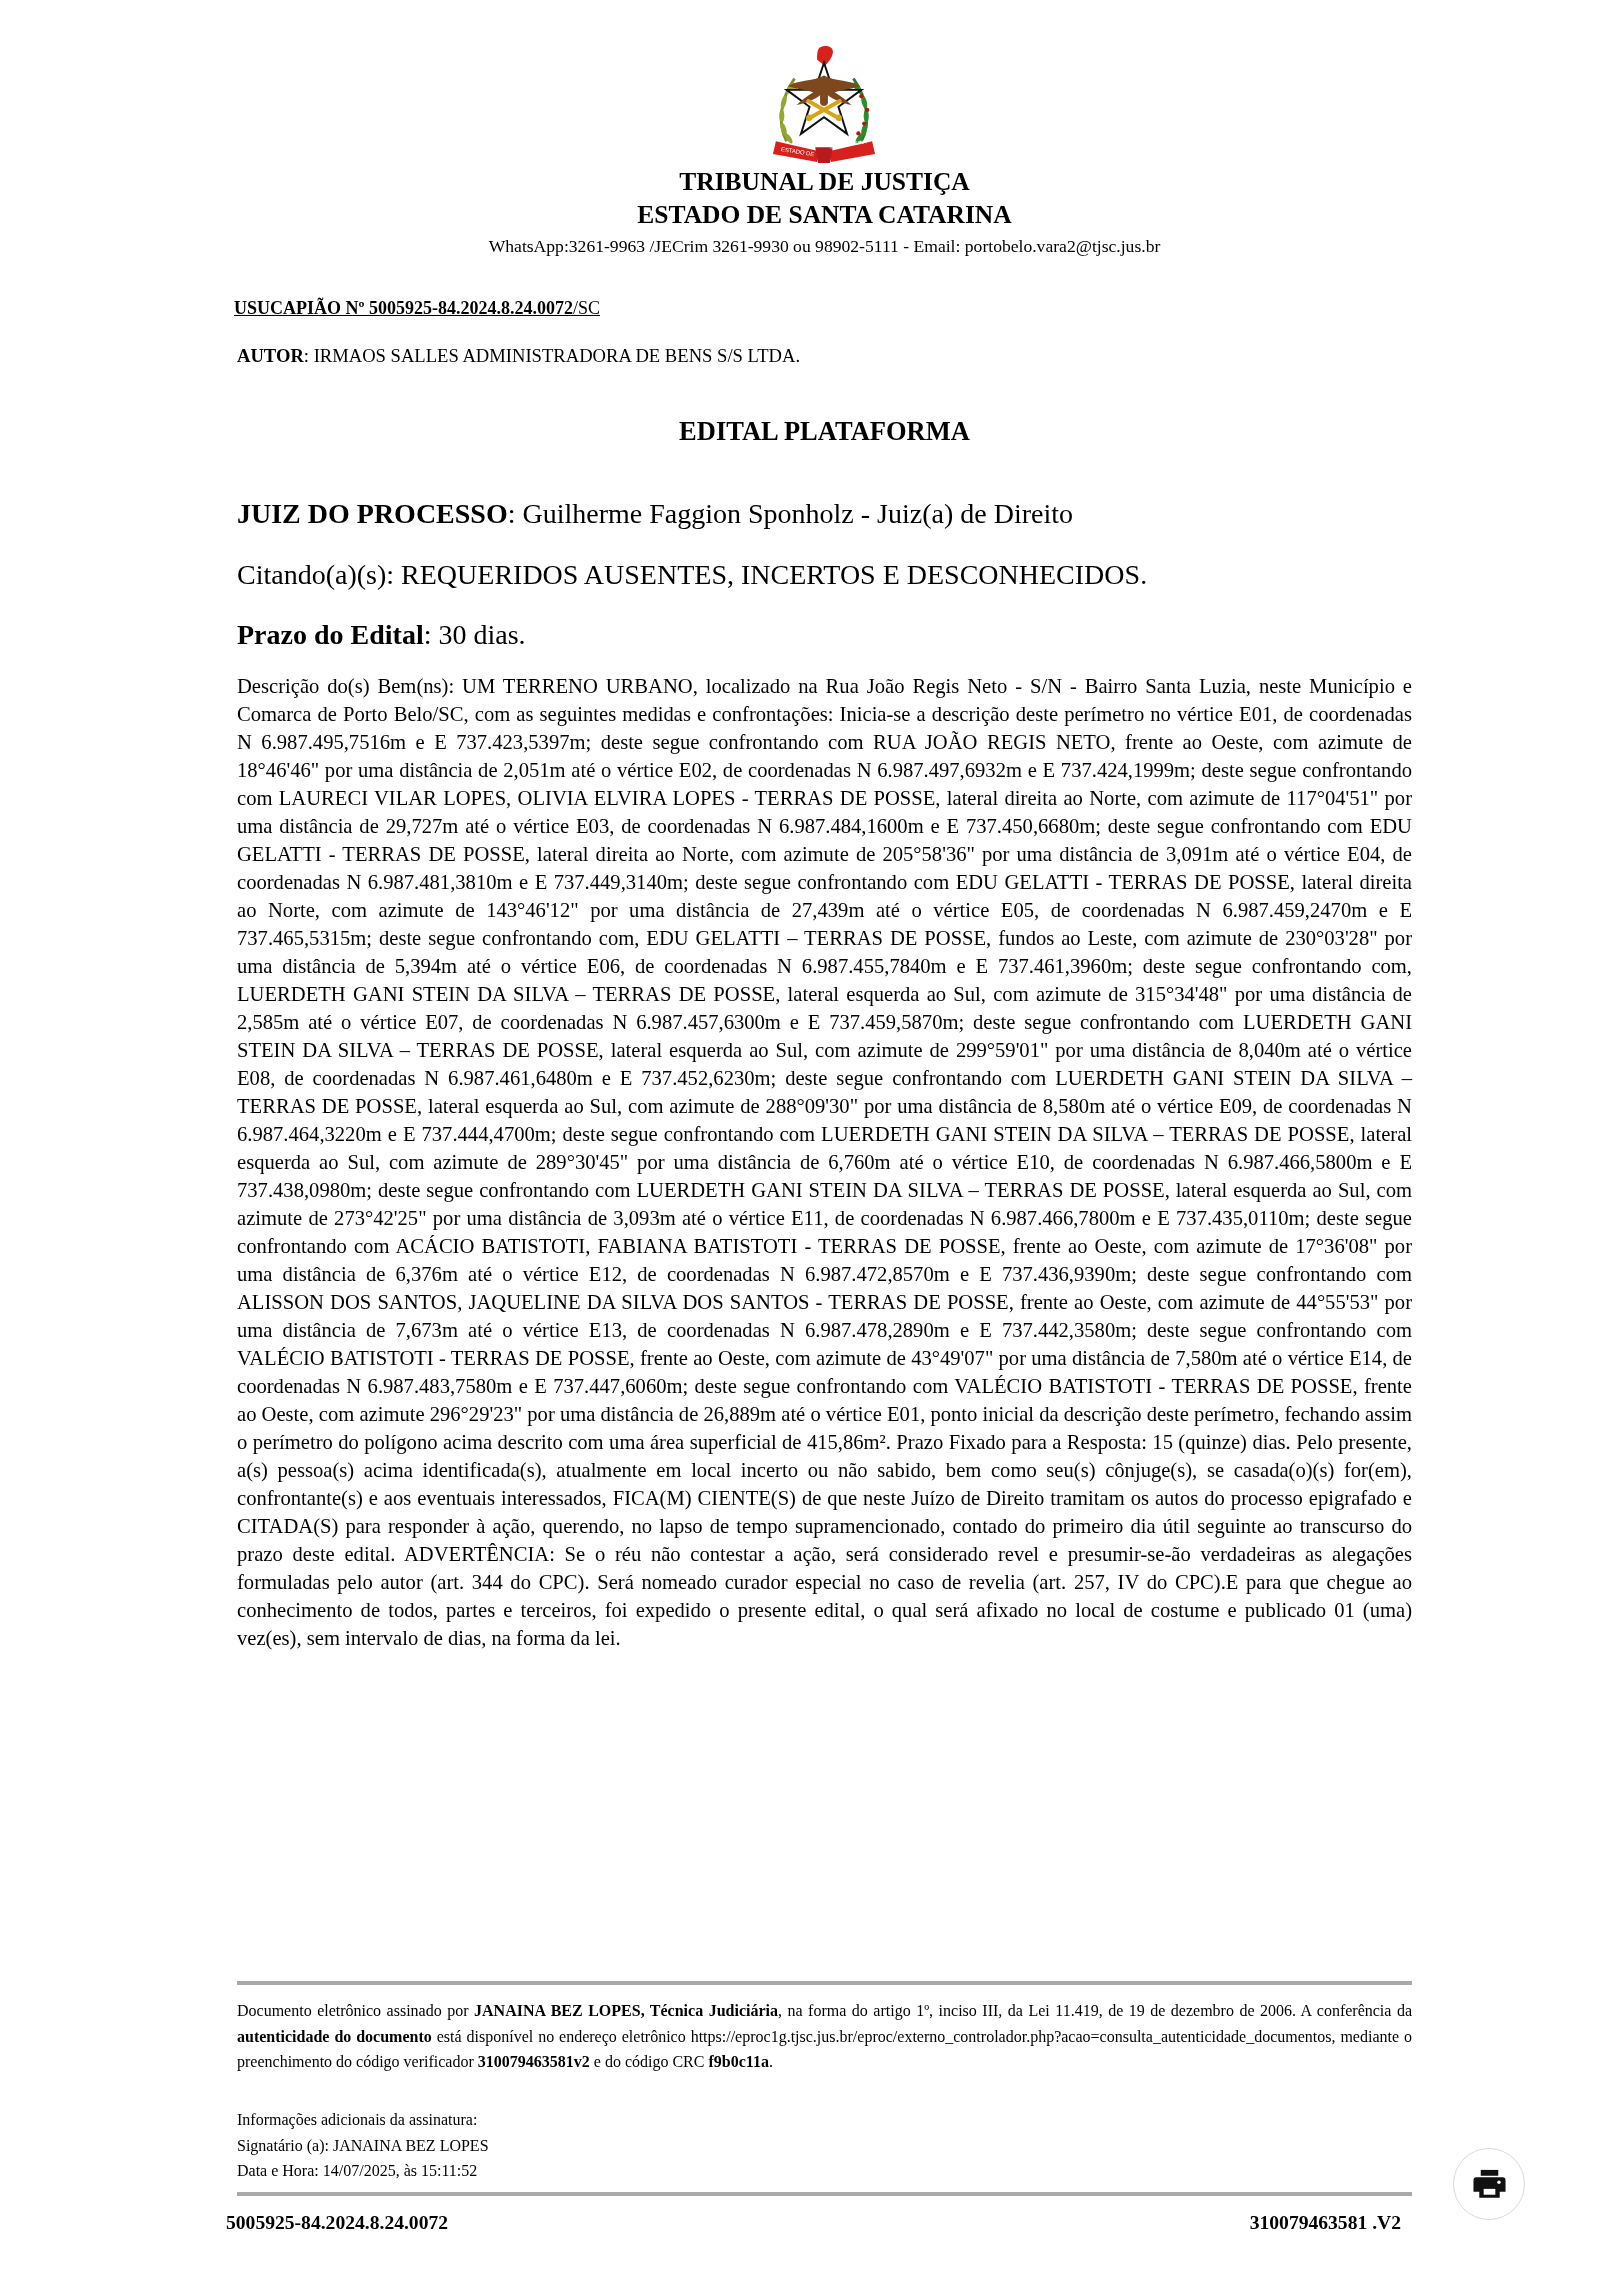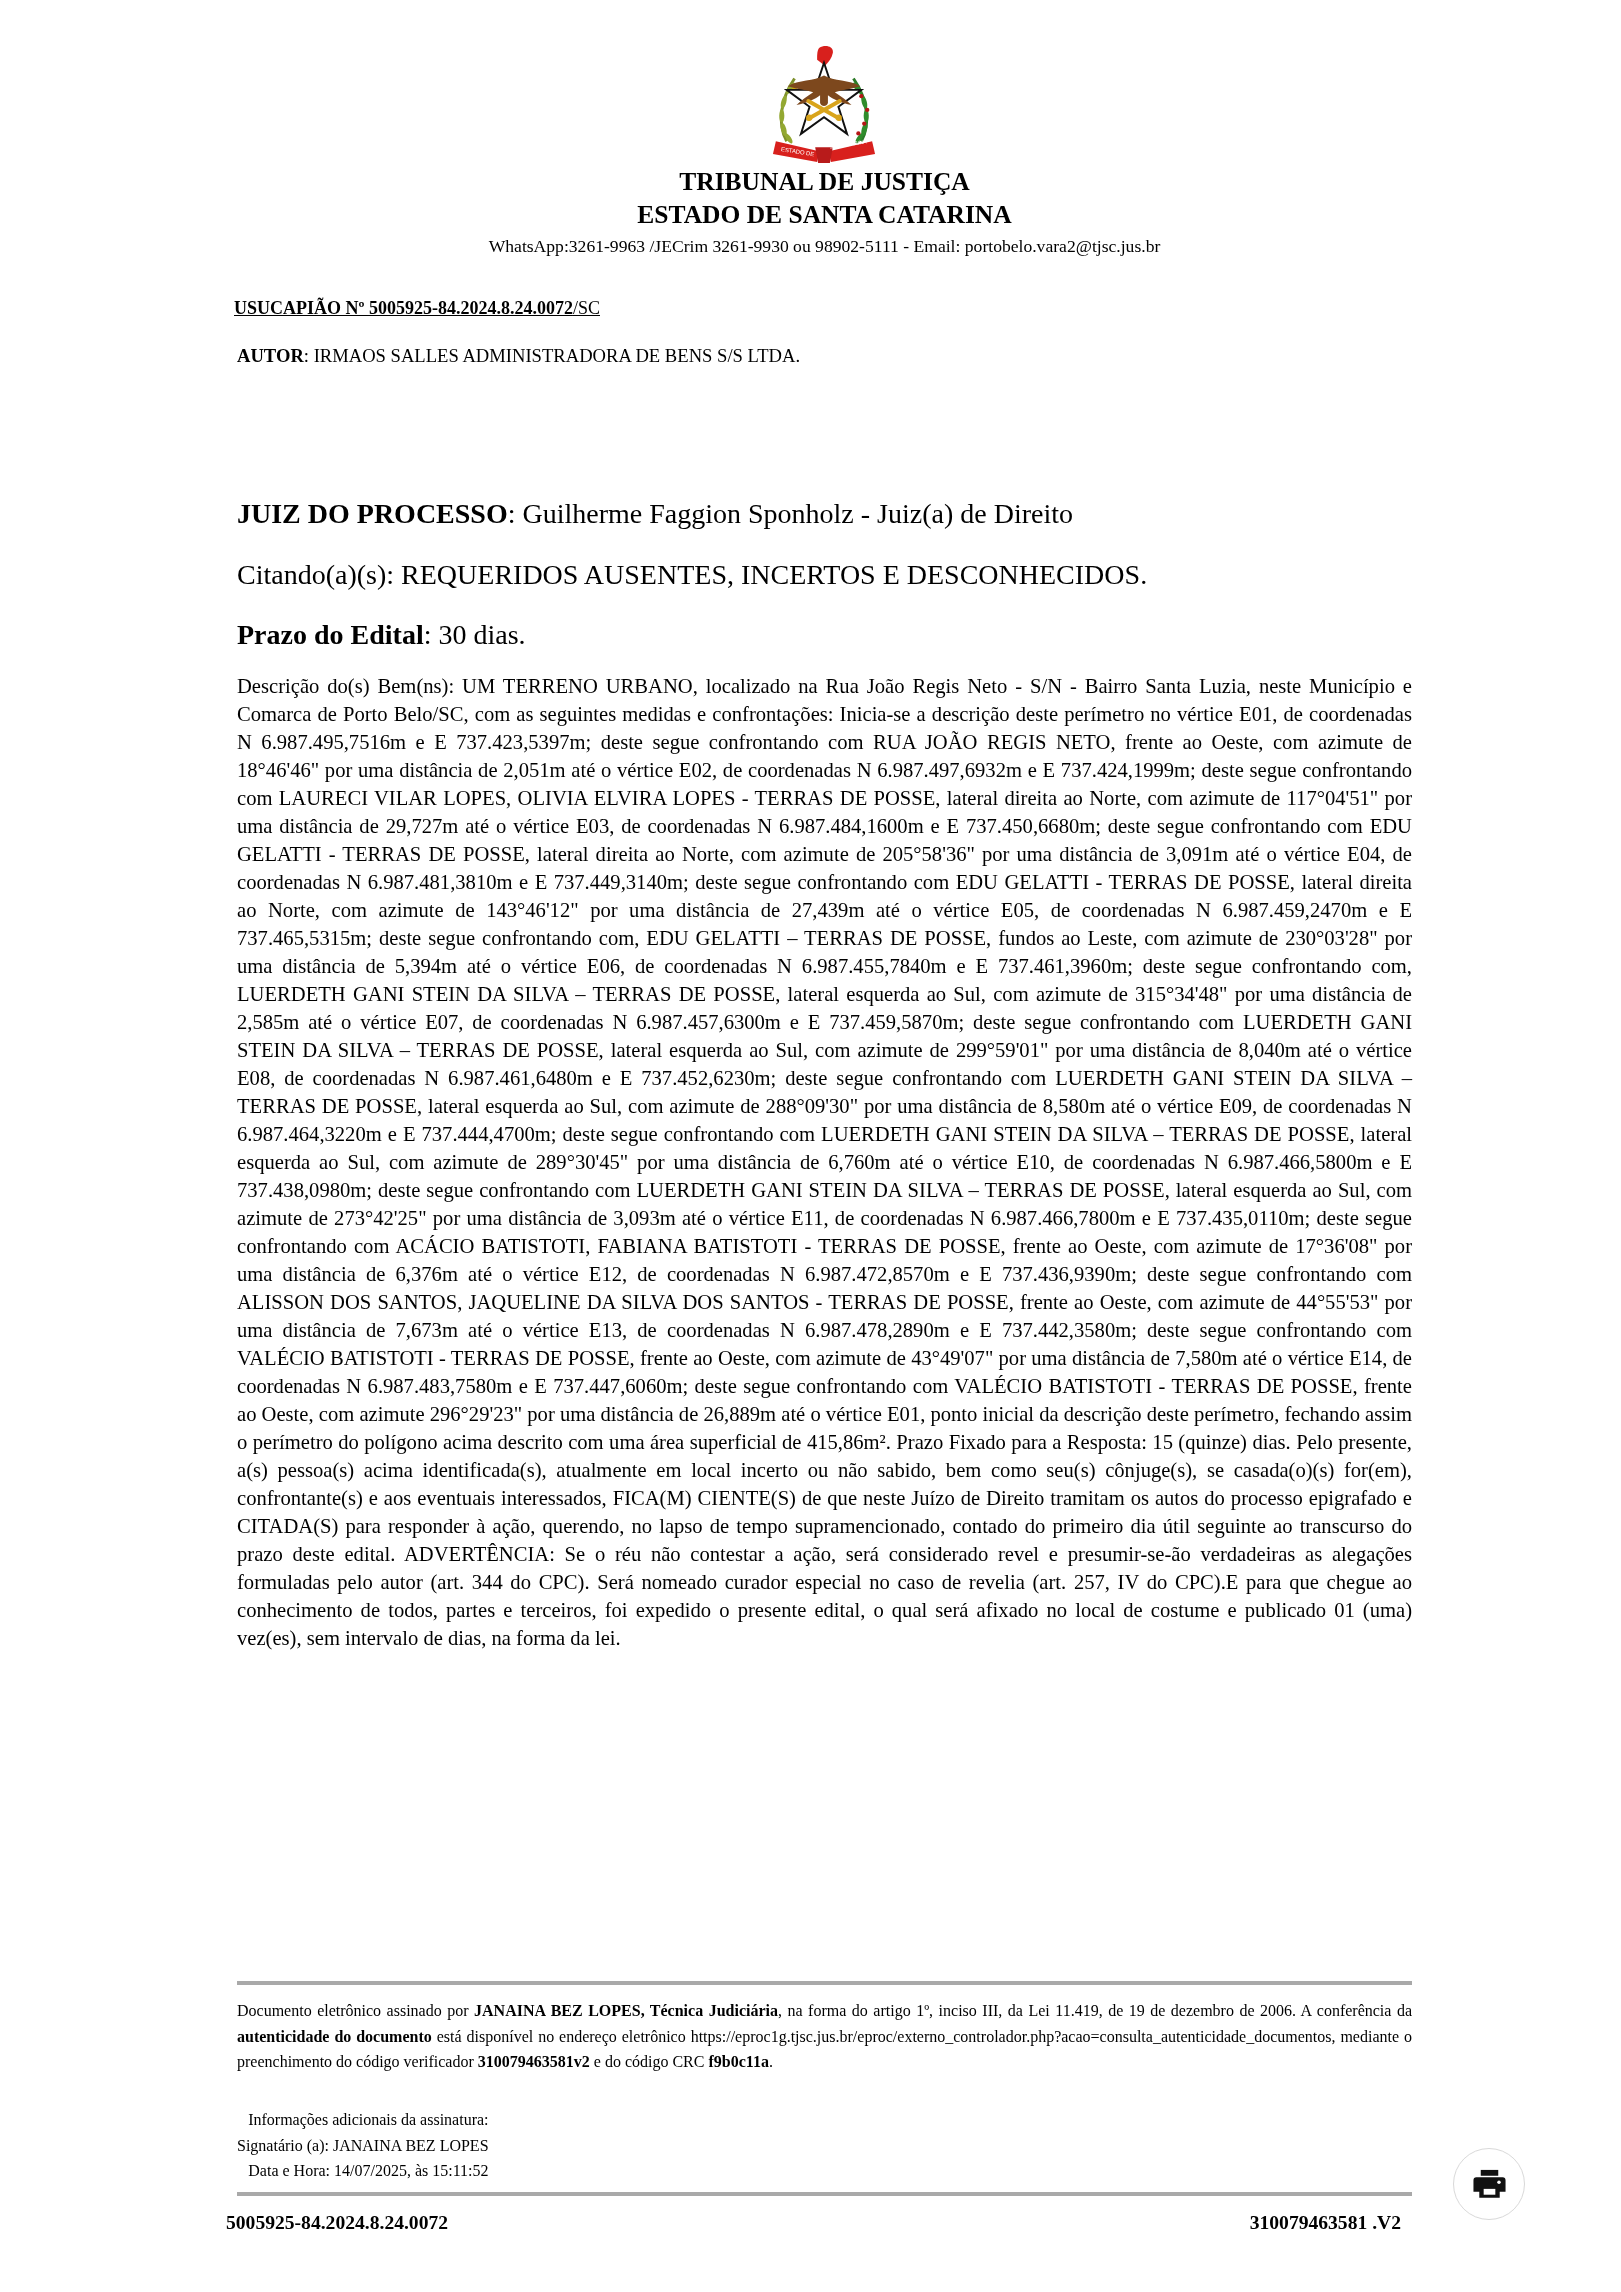--- a/index.html
+++ b/index.html
@@ -41,21 +41,21 @@
   .rule-1 { top:1981px; }
   .rule-2 { top:2192px; }
   .sig {
     position:absolute; left:237px; top:1998px; width:1175px;
     font-size:16px; line-height:25.5px; text-align:justify; margin:0;
   }
   .sig b { font-weight:700; }
   .nowrap { white-space:nowrap; }
   .sig-info {
     position:absolute; left:237px; top:2107px;
-    font-size:16px; line-height:25.5px;text-align:right;
+    font-size:16px; line-height:25.5px;
   }
   .bottom-left  { position:absolute; left:226px;  top:2212px; font-size:19.6px; font-weight:700; }
   .bottom-right { position:absolute; right:220px; top:2212px; font-size:19.6px; font-weight:700; }
   .print-fab {
     position:absolute; left:1453px; top:2148px; width:72px; height:72px;
     border-radius:50%; background:#ffffff; border:1px solid #d9d9d9;
     display:flex; align-items:center; justify-content:center;
     padding:0; cursor:pointer;
   }
   .print-fab svg { width:35px; height:35px; }
@@ -120,20 +120,21 @@
     <div>WhatsApp:3261-9963 /JECrim 3261-9930 ou 98902-5111 - Email: portobelo.vara2@tjsc.jus.br</div>
   </div>
 
   <div class="case-title">
     <b>USUCAPIÃO Nº 5005925-84.2024.8.24.0072</b><span>/SC</span>
   </div>
   <div class="autor">
     <b>AUTOR</b><span>: IRMAOS SALLES ADMINISTRADORA DE BENS S/S LTDA.</span>
   </div>
 
+  <div class="edital-title">EDITAL PLATAFORMA</div>
 
   <div class="judge line21">
     <b>JUIZ DO PROCESSO</b><span>: Guilherme Faggion Sponholz - Juiz(a) de Direito</span>
   </div>
   <div class="citing line21">Citando(a)(s): REQUERIDOS AUSENTES, INCERTOS E DESCONHECIDOS.</div>
   <div class="deadline line21">
     <b>Prazo do Edital</b><span>: 30 dias.</span>
   </div>
 
   <div class="body-text">Descrição do(s) Bem(ns): UM TERRENO URBANO, localizado na Rua João Regis Neto - S/N - Bairro Santa Luzia, neste Município e Comarca de Porto Belo/SC, com as seguintes medidas e confrontações: Inicia-se a descrição deste perímetro no vértice E01, de coordenadas N 6.987.495,7516m e E 737.423,5397m; deste segue confrontando com RUA JOÃO REGIS NETO, frente ao Oeste, com azimute de 18°46'46" por uma distância de 2,051m até o vértice E02, de coordenadas N 6.987.497,6932m e E 737.424,1999m; deste segue confrontando com LAURECI VILAR LOPES, OLIVIA ELVIRA LOPES - TERRAS DE POSSE, lateral direita ao Norte, com azimute de 117°04'51" por uma distância de 29,727m até o vértice E03, de coordenadas N 6.987.484,1600m e E 737.450,6680m; deste segue confrontando com EDU GELATTI - TERRAS DE POSSE, lateral direita ao Norte, com azimute de 205°58'36" por uma distância de 3,091m até o vértice E04, de coordenadas N 6.987.481,3810m e E 737.449,3140m; deste segue confrontando com EDU GELATTI - TERRAS DE POSSE, lateral direita ao Norte, com azimute de 143°46'12" por uma distância de 27,439m até o vértice E05, de coordenadas N 6.987.459,2470m e E 737.465,5315m; deste segue confrontando com, EDU GELATTI – TERRAS DE POSSE, fundos ao Leste, com azimute de 230°03'28" por uma distância de 5,394m até o vértice E06, de coordenadas N 6.987.455,7840m e E 737.461,3960m; deste segue confrontando com, LUERDETH GANI STEIN DA SILVA – TERRAS DE POSSE, lateral esquerda ao Sul, com azimute de 315°34'48" por uma distância de 2,585m até o vértice E07, de coordenadas N 6.987.457,6300m e E 737.459,5870m; deste segue confrontando com LUERDETH GANI STEIN DA SILVA – TERRAS DE POSSE, lateral esquerda ao Sul, com azimute de 299°59'01" por uma distância de 8,040m até o vértice E08, de coordenadas N 6.987.461,6480m e E 737.452,6230m; deste segue confrontando com LUERDETH GANI STEIN DA SILVA – TERRAS DE POSSE, lateral esquerda ao Sul, com azimute de 288°09'30" por uma distância de 8,580m até o vértice E09, de coordenadas N 6.987.464,3220m e E 737.444,4700m; deste segue confrontando com LUERDETH GANI STEIN DA SILVA – TERRAS DE POSSE, lateral esquerda ao Sul, com azimute de 289°30'45" por uma distância de 6,760m até o vértice E10, de coordenadas N 6.987.466,5800m e E 737.438,0980m; deste segue confrontando com LUERDETH GANI STEIN DA SILVA – TERRAS DE POSSE, lateral esquerda ao Sul, com azimute de 273°42'25" por uma distância de 3,093m até o vértice E11, de coordenadas N 6.987.466,7800m e E 737.435,0110m; deste segue confrontando com ACÁCIO BATISTOTI, FABIANA BATISTOTI - TERRAS DE POSSE, frente ao Oeste, com azimute de 17°36'08" por uma distância de 6,376m até o vértice E12, de coordenadas N 6.987.472,8570m e E 737.436,9390m; deste segue confrontando com ALISSON DOS SANTOS, JAQUELINE DA SILVA DOS SANTOS - TERRAS DE POSSE, frente ao Oeste, com azimute de 44°55'53" por uma distância de 7,673m até o vértice E13, de coordenadas N 6.987.478,2890m e E 737.442,3580m; deste segue confrontando com VALÉCIO BATISTOTI - TERRAS DE POSSE, frente ao Oeste, com azimute de 43°49'07" por uma distância de 7,580m até o vértice E14, de coordenadas N 6.987.483,7580m e E 737.447,6060m; deste segue confrontando com VALÉCIO BATISTOTI - TERRAS DE POSSE, frente ao Oeste, com azimute 296°29'23" por uma distância de 26,889m até o vértice E01, ponto inicial da descrição deste perímetro, fechando assim o perímetro do polígono acima descrito com uma área superficial de 415,86m². Prazo Fixado para a Resposta: 15 (quinze) dias. Pelo presente, a(s) pessoa(s) acima identificada(s), atualmente em local incerto ou não sabido, bem como seu(s) cônjuge(s), se casada(o)(s) for(em), confrontante(s) e aos eventuais interessados, FICA(M) CIENTE(S) de que neste Juízo de Direito tramitam os autos do processo epigrafado e CITADA(S) para responder à ação, querendo, no lapso de tempo supramencionado, contado do primeiro dia útil seguinte ao transcurso do prazo deste edital. ADVERTÊNCIA: Se o réu não contestar a ação, será considerado revel e presumir-se-ão verdadeiras as alegações formuladas pelo autor (art. 344 do CPC). Será nomeado curador especial no caso de revelia (art. 257, IV do CPC).E para que chegue ao conhecimento de todos, partes e terceiros, foi expedido o presente edital, o qual será afixado no local de costume e publicado 01 (uma) vez(es), sem intervalo de dias, na forma da lei.</div>

